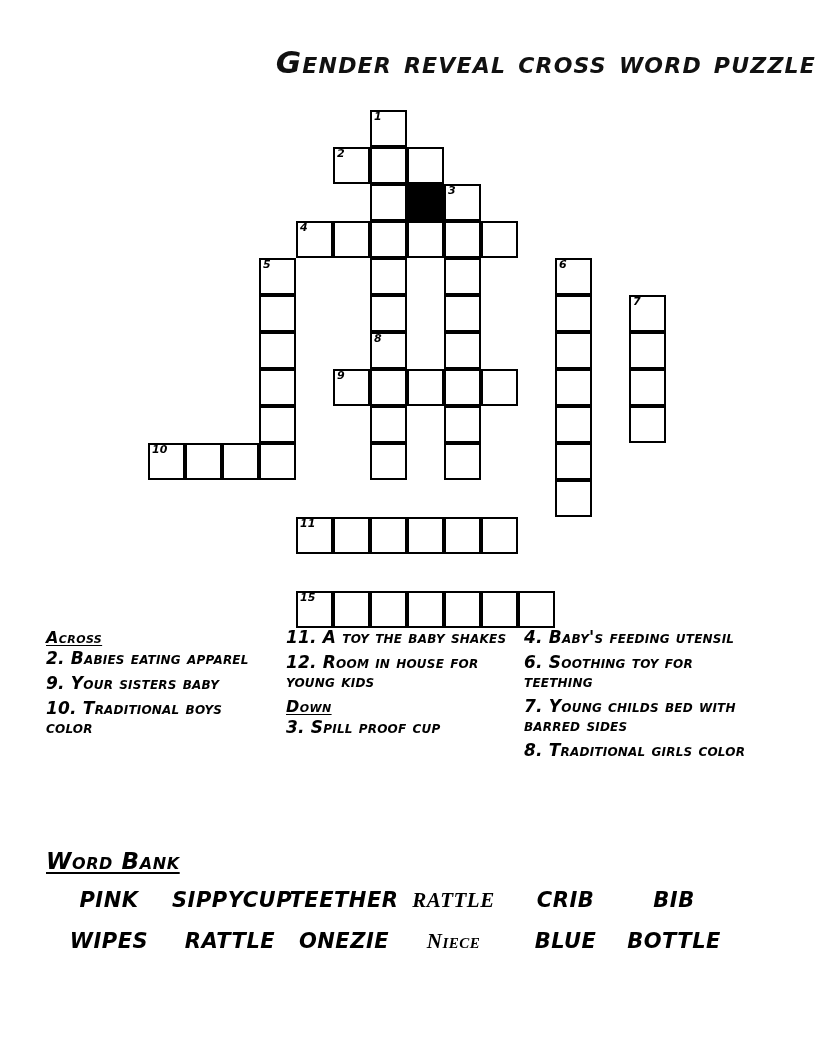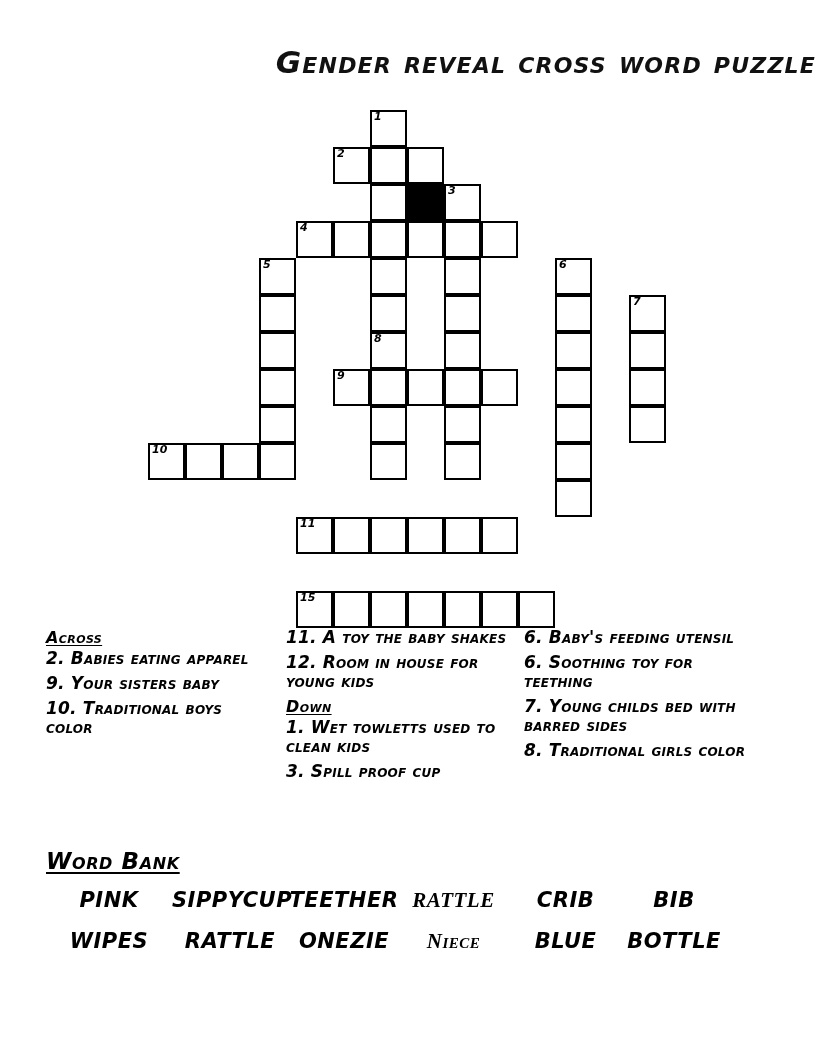--- a/index.html
+++ b/index.html
@@ -241,26 +241,25 @@
     <div class="clue-head">Across</div>
     <div class="clue">2. Babies eating apparel</div>
     <div class="clue">9. Your sisters baby</div>
     <div class="clue">10. Traditional boys color</div>
   </div>
 
   <div class="clue-col col2">
     <div class="clue">11. A toy the baby shakes</div>
     <div class="clue">12. Room in house for young kids</div>
     <div class="clue-head">Down</div>
-    <div class="clue">1. Wet towletts used to clean kids</div>
     <div class="clue">3. Spill proof cup</div>
   </div>
 
   <div class="clue-col col3">
-    <div class="clue">6. Baby's feeding utensil</div>
+    <div class="clue">4. Baby's feeding utensil</div>
     <div class="clue">6. Soothing toy for teething</div>
     <div class="clue">7. Young childs bed with barred sides</div>
     <div class="clue">8. Traditional girls color</div>
   </div>
 
 </div>
 
 <div id="word-bank">
   <div id="word-bank-title">Word Bank</div>
 

